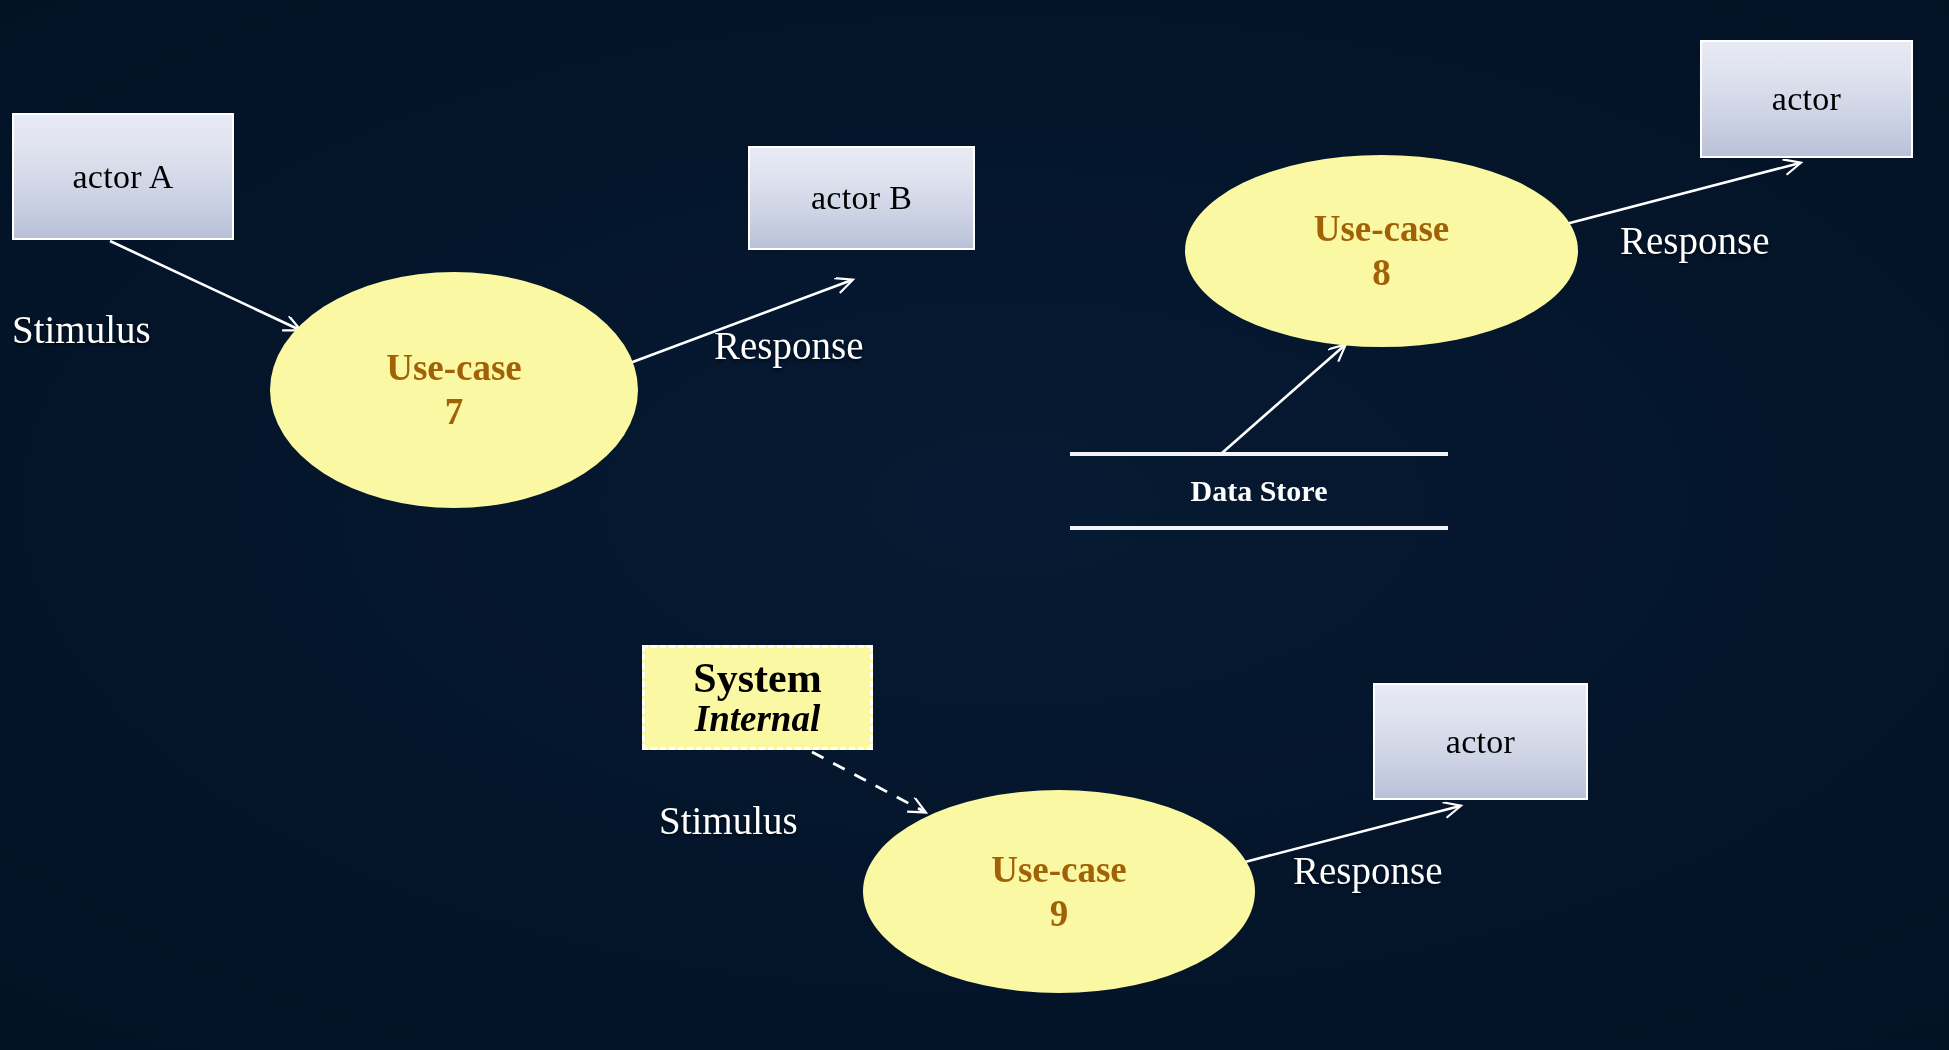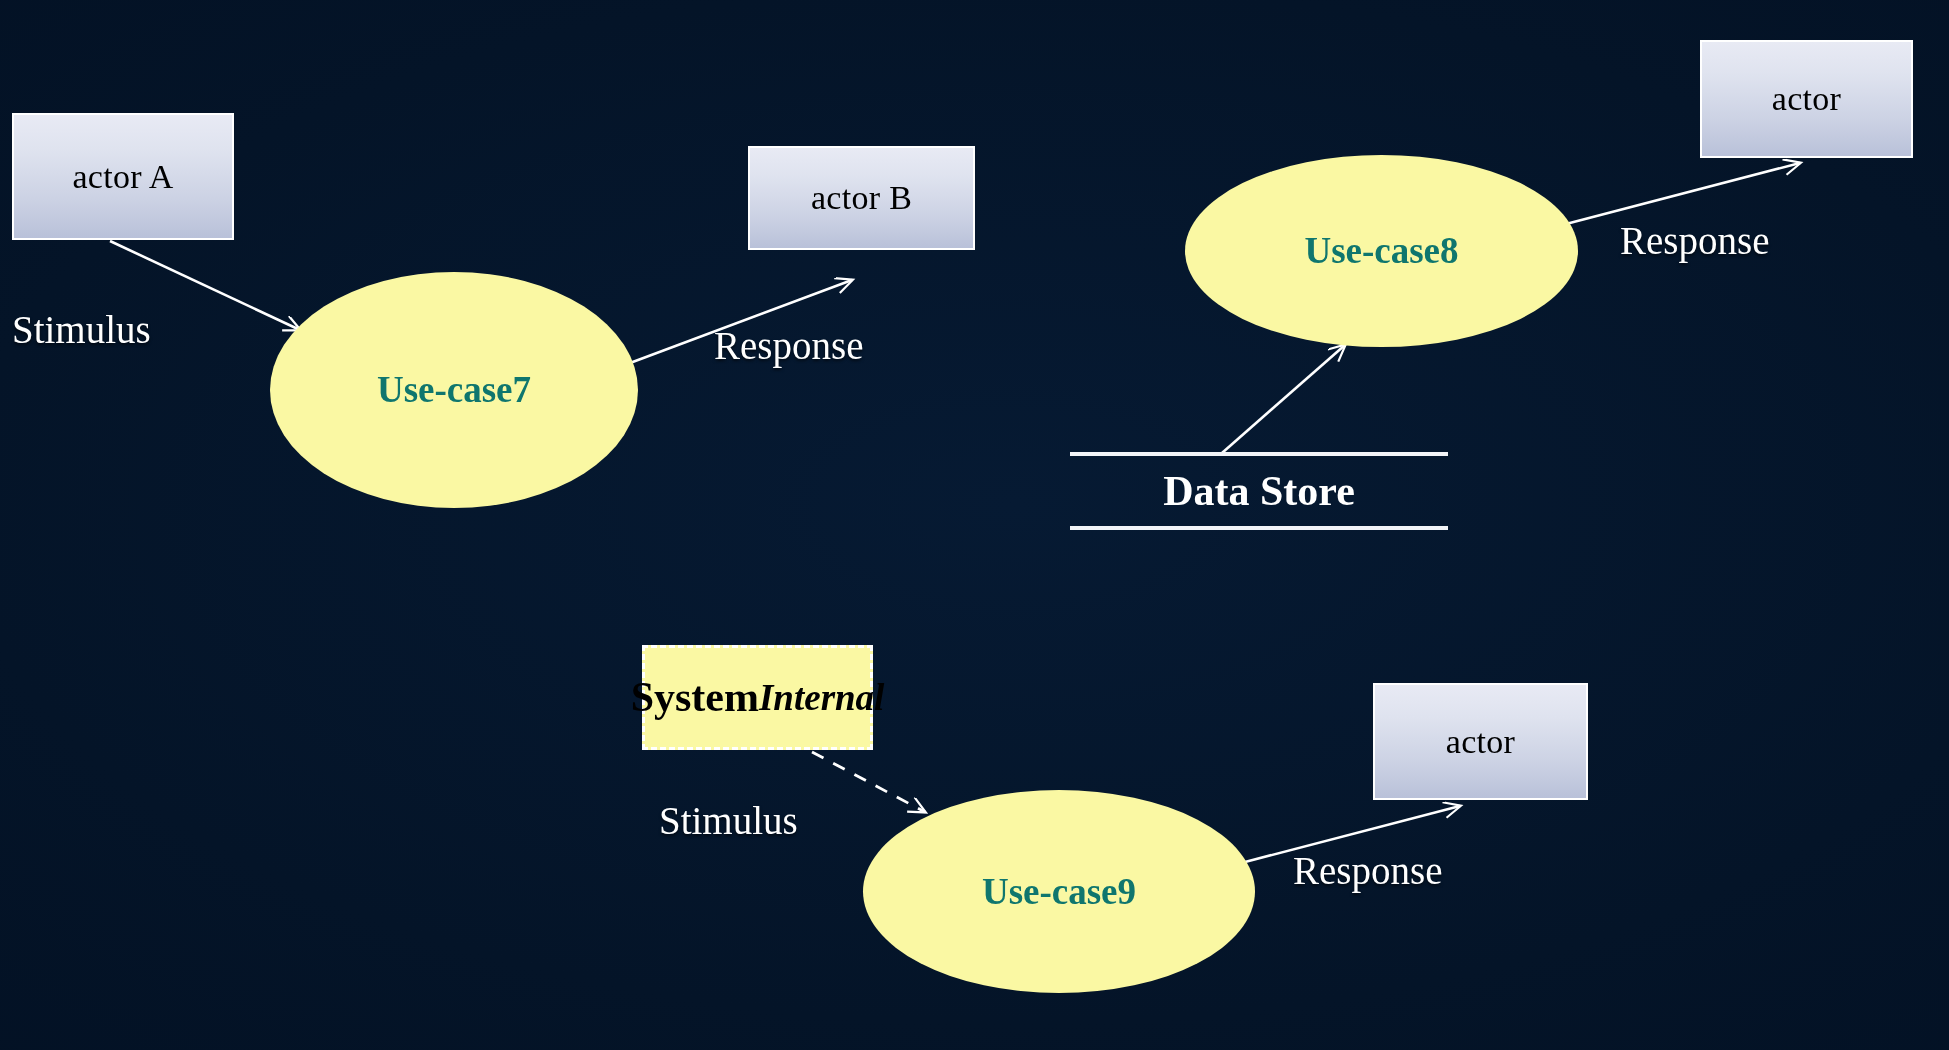--- a/index.html
+++ b/index.html
@@ -44,38 +44,38 @@
     font-weight: normal;
     letter-spacing: 0.3px;
   }
 
   
   .usecase {
     position: absolute;
     background: #faf8a3;
     border-radius: 50%;
     display: flex;
-    flex-direction: row;
+    flex-direction: column;
     align-items: center;
     justify-content: center;
-    color: #0f766e;
+    color: #a16207;
     font-weight: bold;
     line-height: 1.18;
     text-align: center;
   }
   .usecase .uc-line2 { display: block; }
 
   
   .internal-box {
     position: absolute;
     background: #faf8a3;
     border: 3px dashed #ffffff;
     box-sizing: border-box;
     display: flex;
-    flex-direction: row;
+    flex-direction: column;
     align-items: center;
     justify-content: center;
     color: #000000;
     font-weight: bold;
     line-height: 1.02;
     text-align: center;
   }
   .internal-box .l1 { font-size: 42px; }
   .internal-box .l2 { font-size: 37px; font-style: italic; }
 
@@ -156,21 +156,21 @@
   </div>
 
   <div class="actor-box" style="left:1700px; top:40px; width:213px; height:118px; font-size:34px;">
     <span>actor</span>
   </div>
 
   <div class="edge-label" style="left:1620px; top:218px; font-size:39px;">
     <span>Response</span>
   </div>
 
-  <div class="datastore" style="left:1070px; top:452px; width:378px; height:78px; font-size:42px;">
+  <div class="datastore" style="left:1070px; top:452px; width:378px; height:78px; font-size:30px;">
     <span>Data Store</span>
   </div>
 
   <div class="internal-box" style="left:642px; top:645px; width:231px; height:105px;">
     <span class="l1">System</span>
     <span class="l2">Internal</span>
   </div>
 
   <div class="edge-label" style="left:659px; top:798px; font-size:39px;">
     <span>Stimulus</span>

